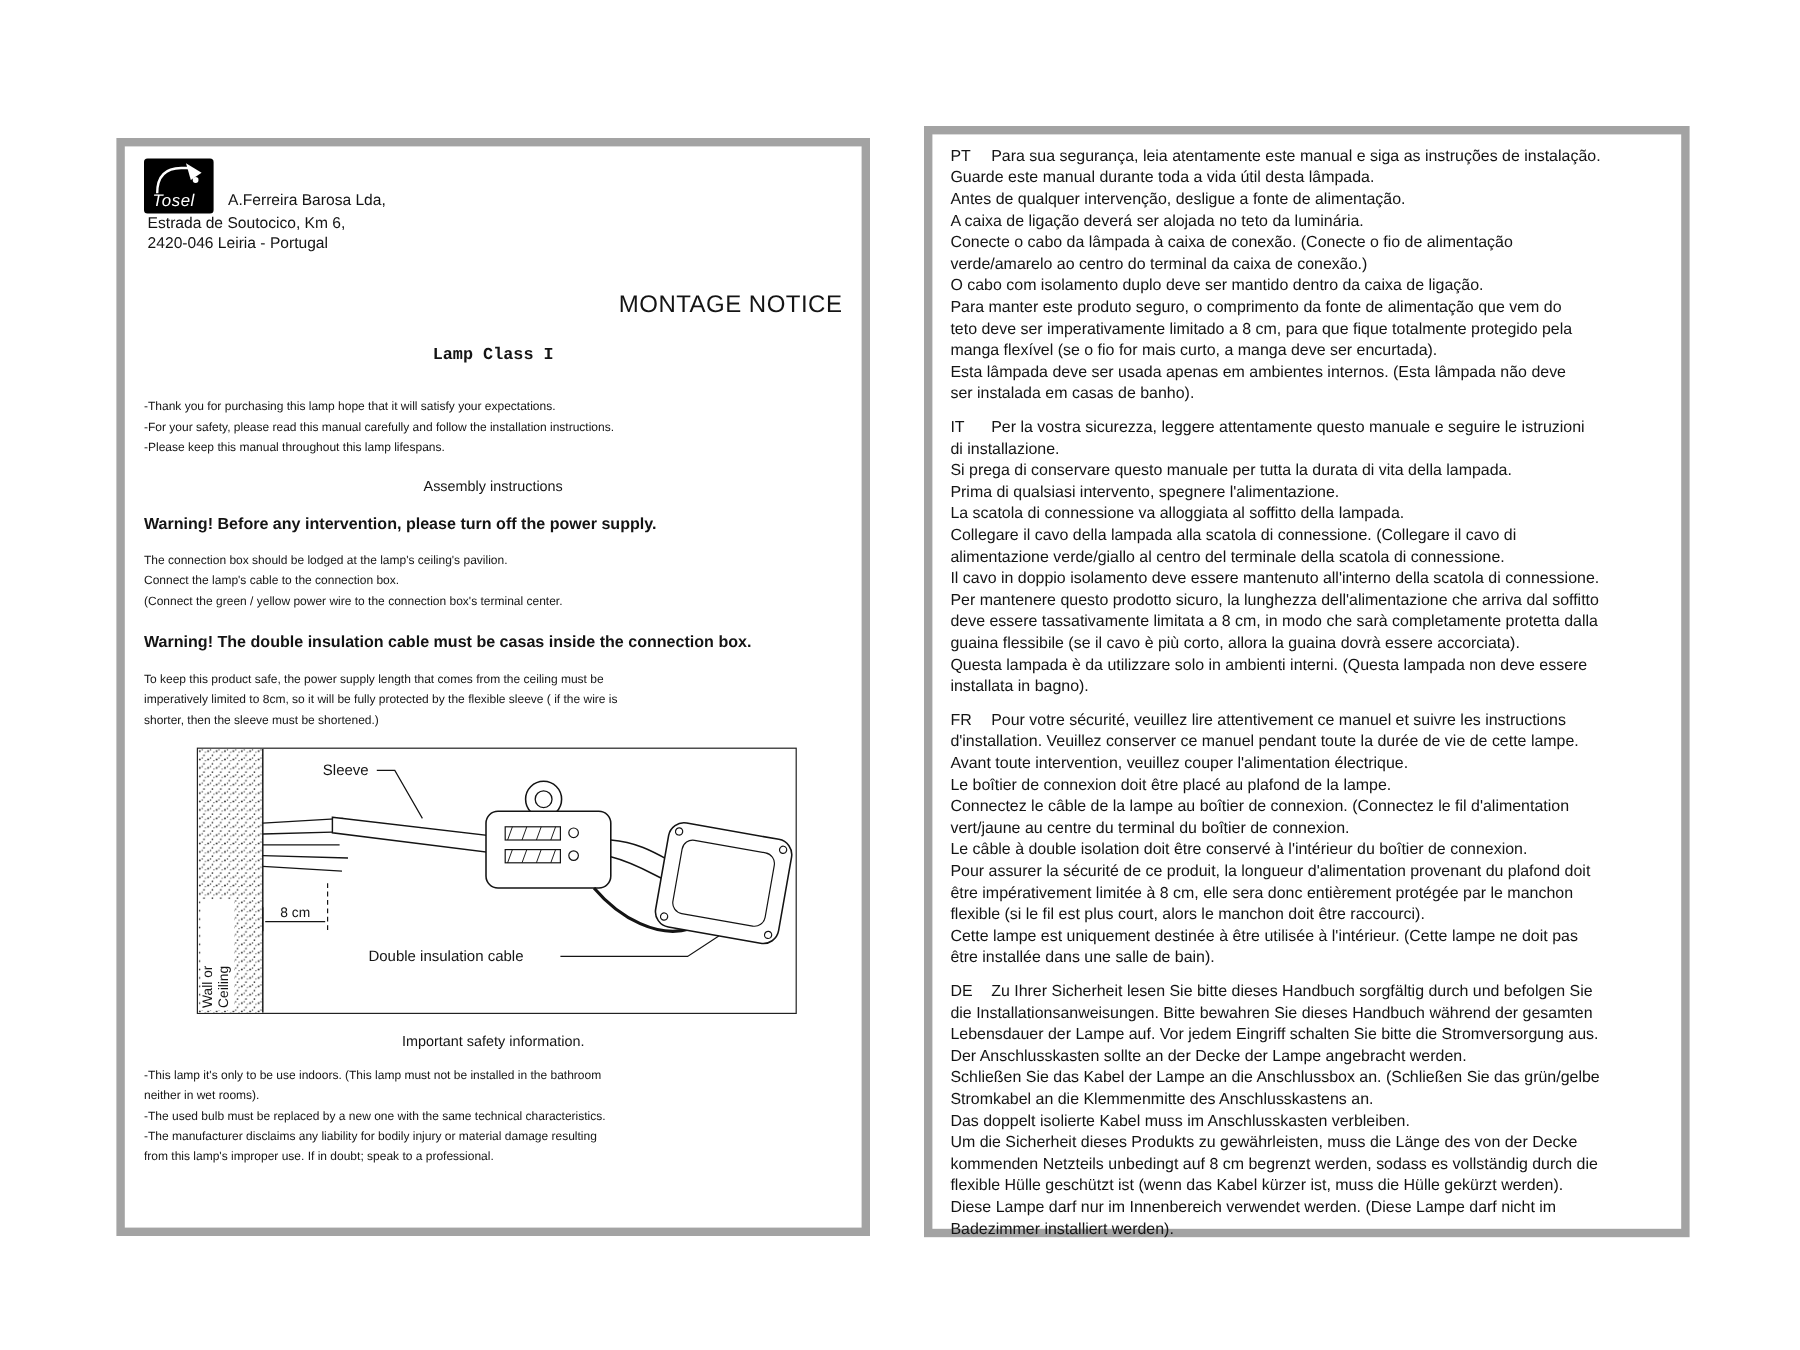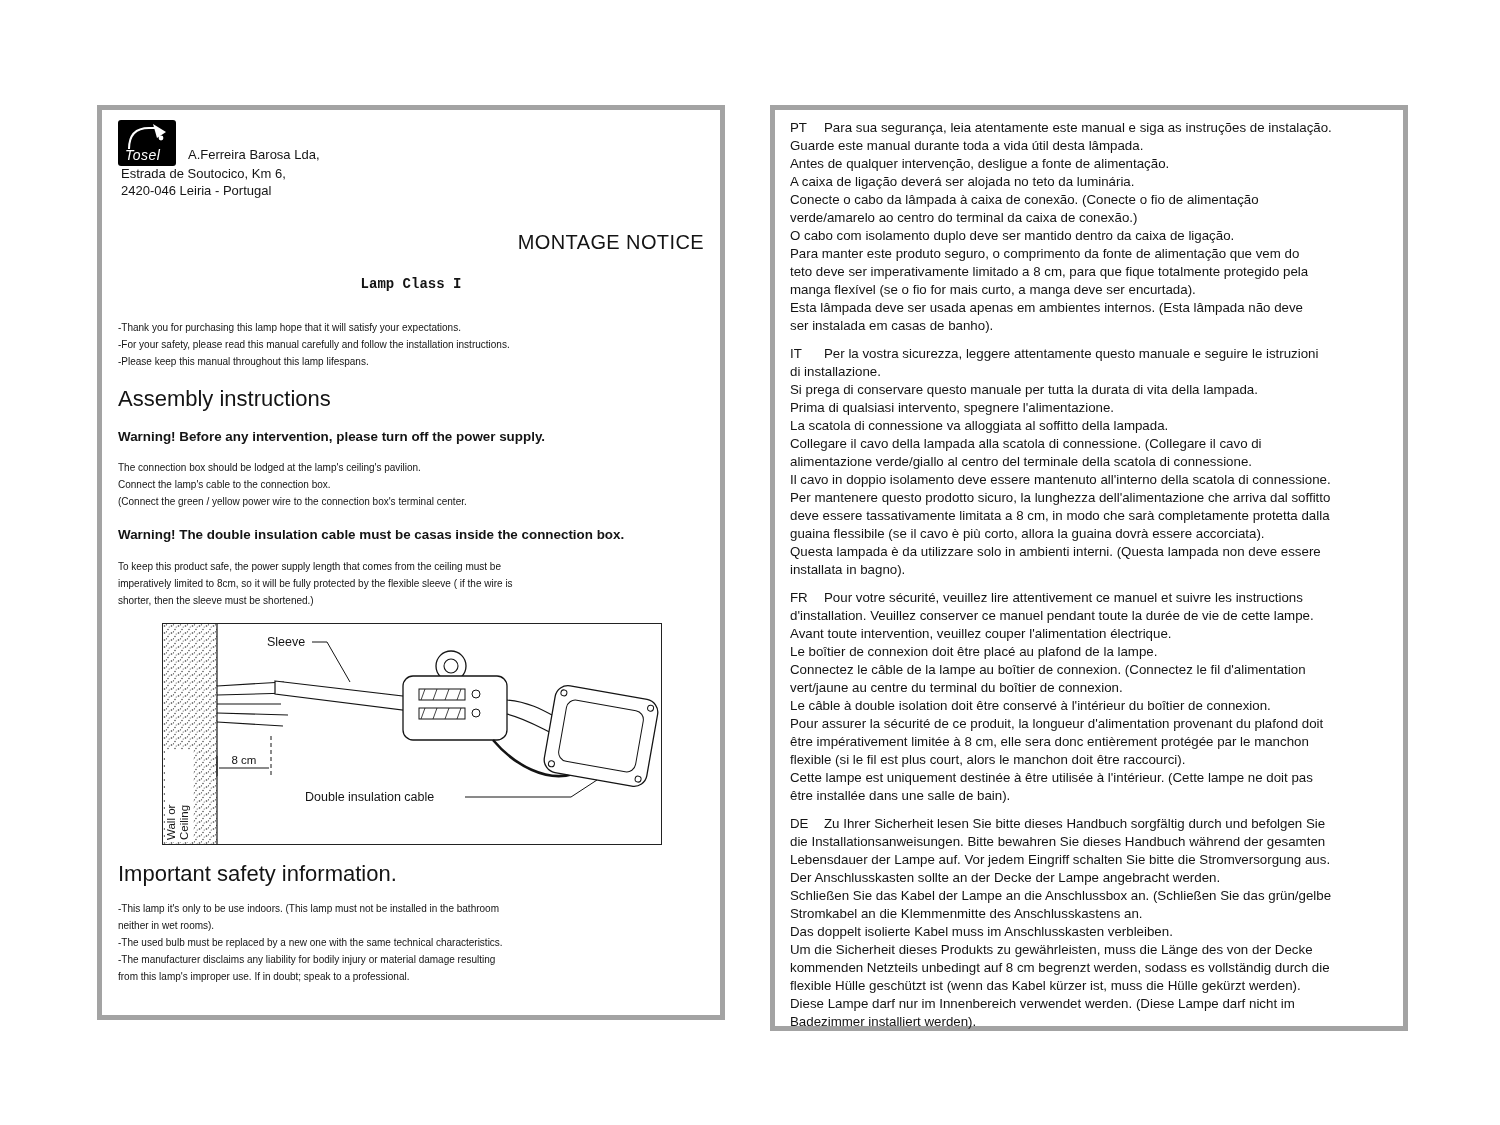--- a/index.html
+++ b/index.html
@@ -1,39 +1,39 @@
 <!DOCTYPE html>
 <html><head>
 <meta charset="utf-8">
 <style>
   * { margin:0; padding:0; box-sizing:border-box; }
   html,body { background:#ffffff; }
   body {
     width:1500px; height:1125px; position:relative;
     font-family:"Liberation Sans", sans-serif; color:#141414;
   }
-  .page { position:absolute; background:#fff; border:5px solid #a3a3a3; }
-  .page-left  { left:97px;  top:105px; width:628px; height:915px; padding:10px 16px; }
+  .page { position:absolute; background:#fff; border:7px solid #a3a3a3; }
+  .page-left  { left:97px;  top:115px; width:628px; height:915px; padding:10px 16px; }
   .page-right { left:770px; top:105px; width:638px; height:926px; padding:9px 15px;
                 font-size:13.3px; line-height:18px; }
 
   
   .logo-row { display:flex; align-items:flex-end; gap:9px; }
   .logo { width:58px; height:46px; background:#000; border-radius:3px; position:relative; flex:0 0 auto; }
   .logo svg { position:absolute; top:1px; left:1px; }
   .logo-text { position:absolute; left:7px; bottom:3px; color:#fff; font-size:14px; font-style:italic; letter-spacing:0.5px; }
   .addr { font-size:13px; line-height:16.5px; margin-left:3px; }
   .company-name { font-size:13px; padding-bottom:3px; }
 
   .title { text-align:right; font-size:20px; font-weight:normal; letter-spacing:0.4px; margin-top:32px; }
   .subtitle { text-align:center; font-size:14px; font-weight:bold; margin-top:22px;font-family:Liberation Mono, monospace; }
 
   .para { font-size:10px; line-height:17px; white-space:pre-line; margin-top:13px; }
   .intro { margin-top:27px; }
-  .section-heading { font-size:22px; font-weight:normal; margin-top:16px; }
+  .section-heading { text-align:center; font-size:12px; font-weight:normal; margin-top:16px; }
   .warning { font-size:13.4px; font-weight:bold; margin-top:16px; line-height:18.4px; }
 
   .diagram { width:500px; height:222px; border:1px solid #222; margin:14px 0 0 44px; background:#fff; }
   .dtext { font-size:12.5px; fill:#141414; font-family:"Liberation Sans", sans-serif; }
   .dtext-small { font-size:11.5px; fill:#141414; font-family:"Liberation Sans", sans-serif; }
 
   
   .lang-section { margin-bottom:10px; }
   .lang-text { white-space:pre-line; }
   .lang-code { display:inline-block; min-width:34px; white-space:pre; }

